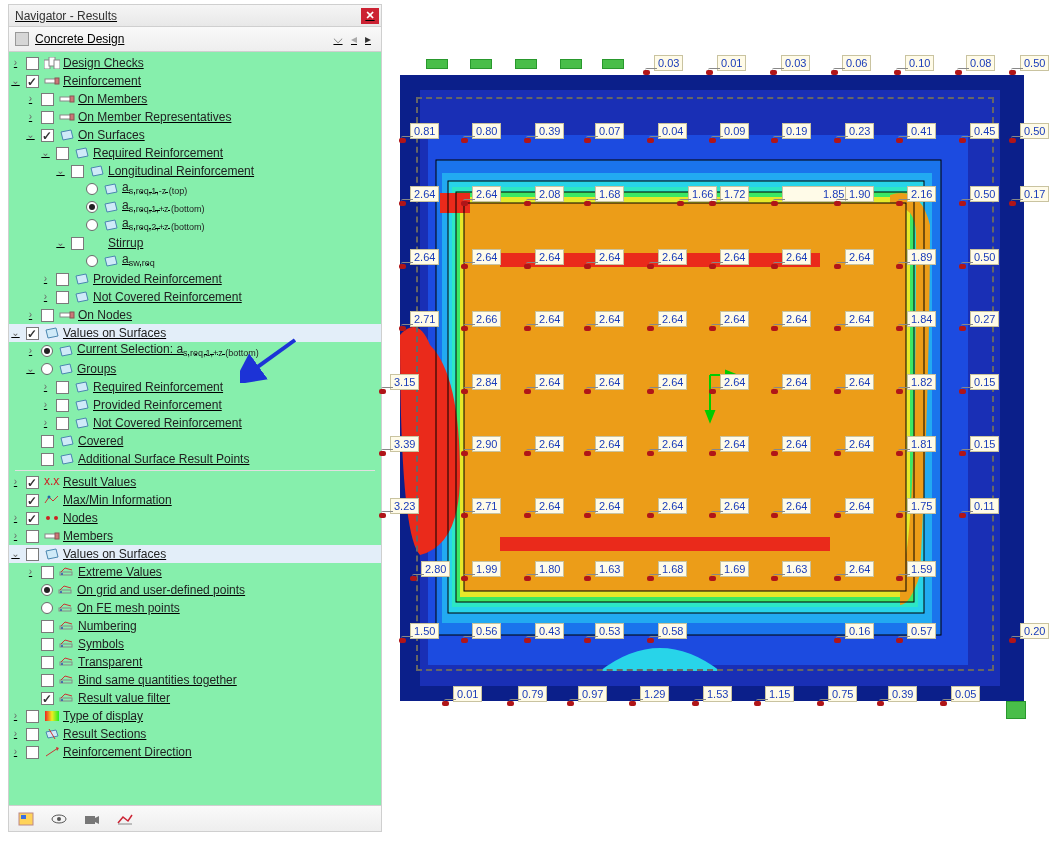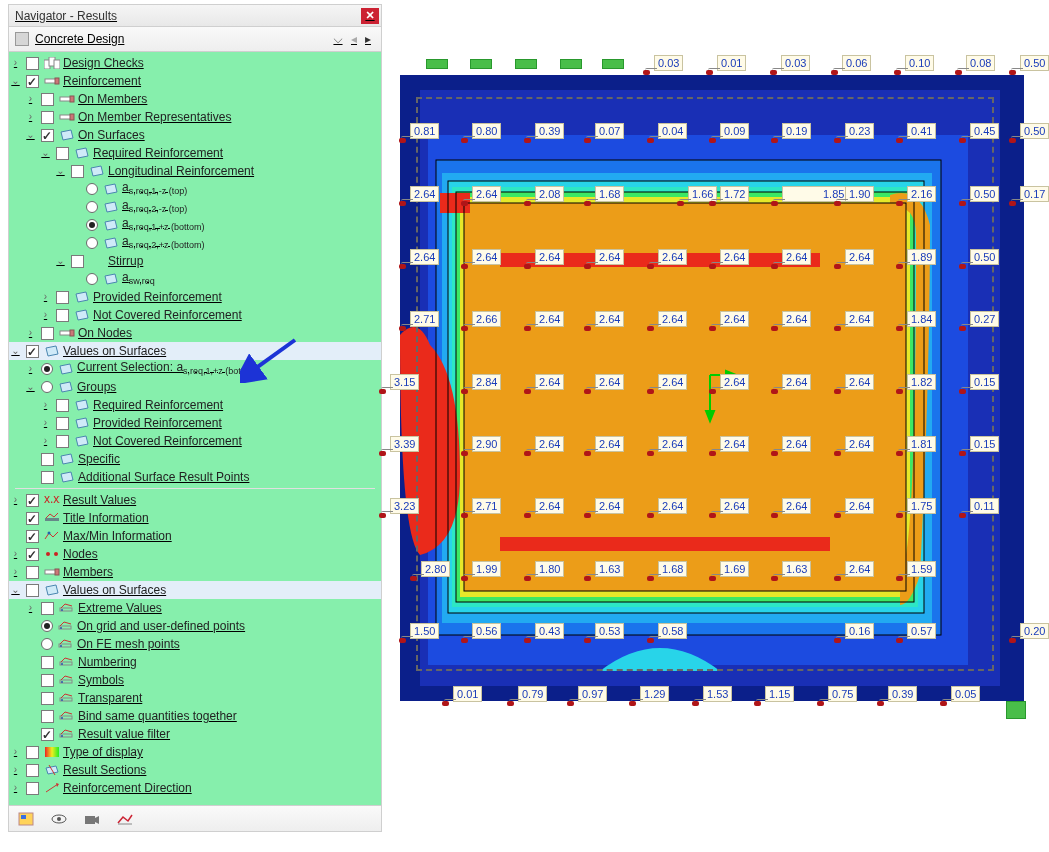--- a/index.html
+++ b/index.html
@@ -174,34 +174,20 @@
           </svg>
         </span>
         <span class="lbl">a<sub>s,req,1,-z (top)</sub></span>
       </div>
       <div class="row">
         <span class="indent"></span>
         <span class="indent"></span>
         <span class="indent"></span>
         <span class="indent"></span>
         <span class="expand blank">·</span>
-        <span class="radio"></span>
-        <span class="ic">
-          <svg width="16" height="12">
-            <path d="M2 3 L12 1 L14 9 L4 11 Z" fill="#cfeaf8" stroke="#4a86b0"></path>
-          </svg>
-        </span>
-        <span class="lbl">a<sub>s,req,2,-z (top)</sub></span>
-      </div>
-      <div class="row">
-        <span class="indent"></span>
-        <span class="indent"></span>
-        <span class="indent"></span>
-        <span class="indent"></span>
-        <span class="expand blank">·</span>
         <span class="radio selected"></span>
         <span class="ic">
           <svg width="16" height="12">
             <path d="M2 3 L12 1 L14 9 L4 11 Z" fill="#cfeaf8" stroke="#4a86b0"></path>
           </svg>
         </span>
         <span class="lbl">a<sub>s,req,1,+z (bottom)</sub></span>
       </div>
       <div class="row">
         <span class="indent"></span>
@@ -346,21 +332,21 @@
       </div>
       <div class="row">
         <span class="indent"></span>
         <span class="expand blank">·</span>
         <span class="check"></span>
         <span class="ic">
           <svg width="16" height="12">
             <path d="M2 3 L12 1 L14 9 L4 11 Z" fill="#cfeaf8" stroke="#4a86b0"></path>
           </svg>
         </span>
-        <span class="lbl">Specific</span>
+        <span class="lbl">Covered</span>
       </div>
       <div class="row">
         <span class="indent"></span>
         <span class="expand blank">·</span>
         <span class="check"></span>
         <span class="ic">
           <svg width="16" height="12">
             <path d="M2 3 L12 1 L14 9 L4 11 Z" fill="#cfeaf8" stroke="#4a86b0"></path>
           </svg>
         </span>
@@ -369,31 +355,20 @@
       <div class="divider"></div>
       <div class="row">
         <span class="expand">›</span>
         <span class="check checked"></span>
         <span class="ic">
           <svg width="16" height="12">
             <text x="0" y="9" font-size="7" fill="#c22">x.xx</text>
           </svg>
         </span>
         <span class="lbl">Result Values</span>
-      </div>
-      <div class="row">
-        <span class="expand blank">·</span>
-        <span class="check checked"></span>
-        <span class="ic">
-          <svg width="16" height="12">
-            <rect x="1" y="6" width="14" height="3" fill="#688"></rect>
-            <polyline points="2,6 6,2 10,5 14,1" fill="none" stroke="#c33"></polyline>
-          </svg>
-        </span>
-        <span class="lbl">Title Information</span>
       </div>
       <div class="row">
         <span class="expand blank">·</span>
         <span class="check checked"></span>
         <span class="ic">
           <svg width="16" height="12">
             <polyline points="1,9 5,3 9,7 14,2" fill="none" stroke="#c33"></polyline>
             <circle cx="5" cy="3" r="1.5" fill="#26a"></circle>
           </svg>
         </span>

